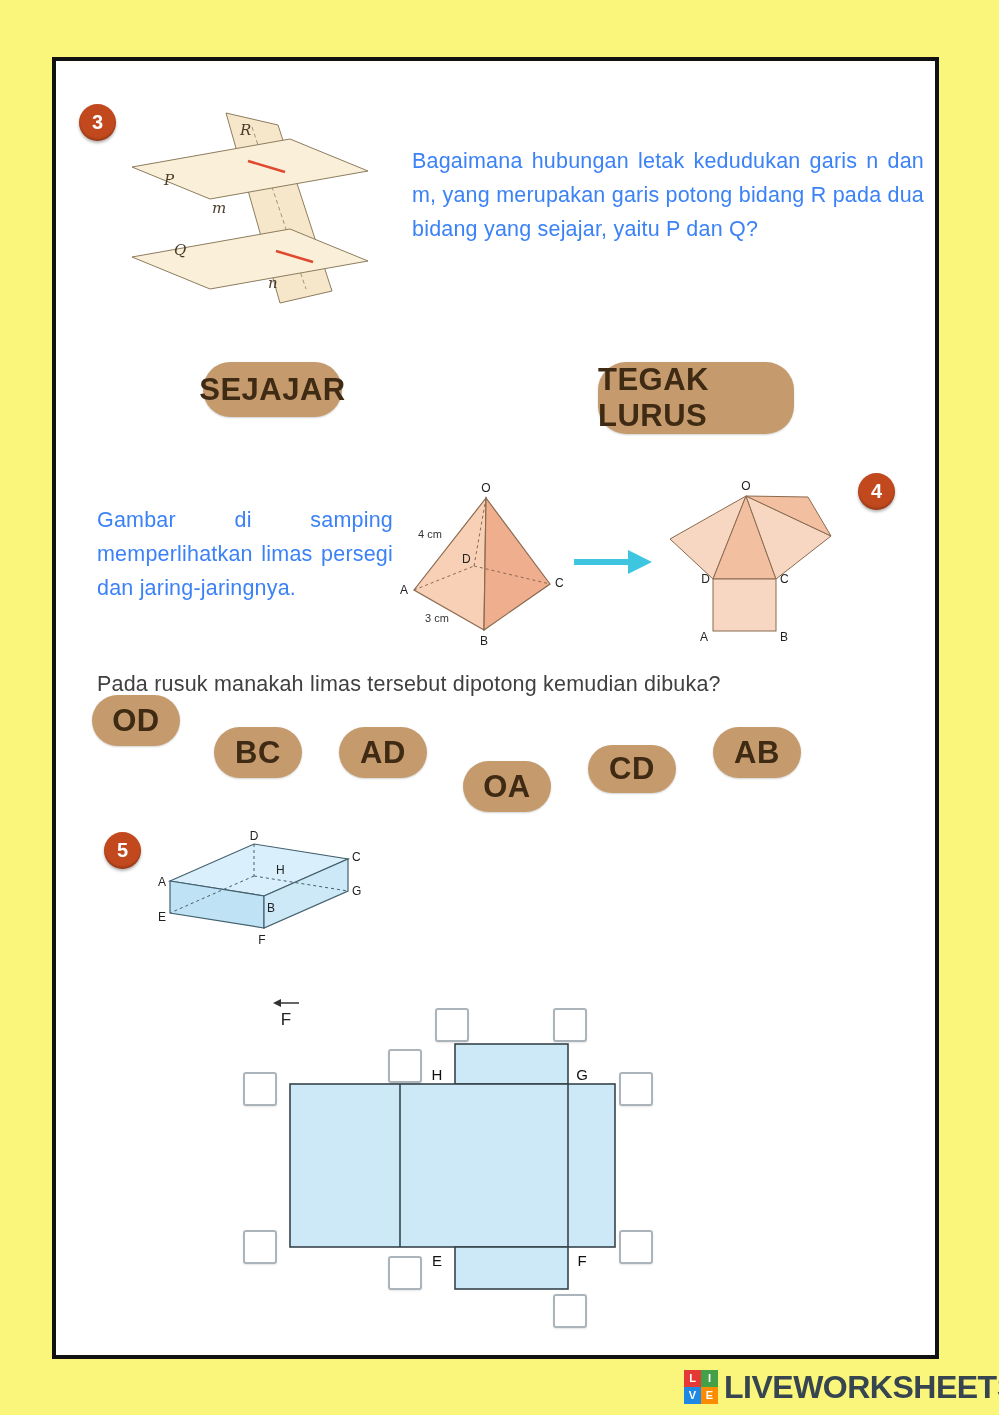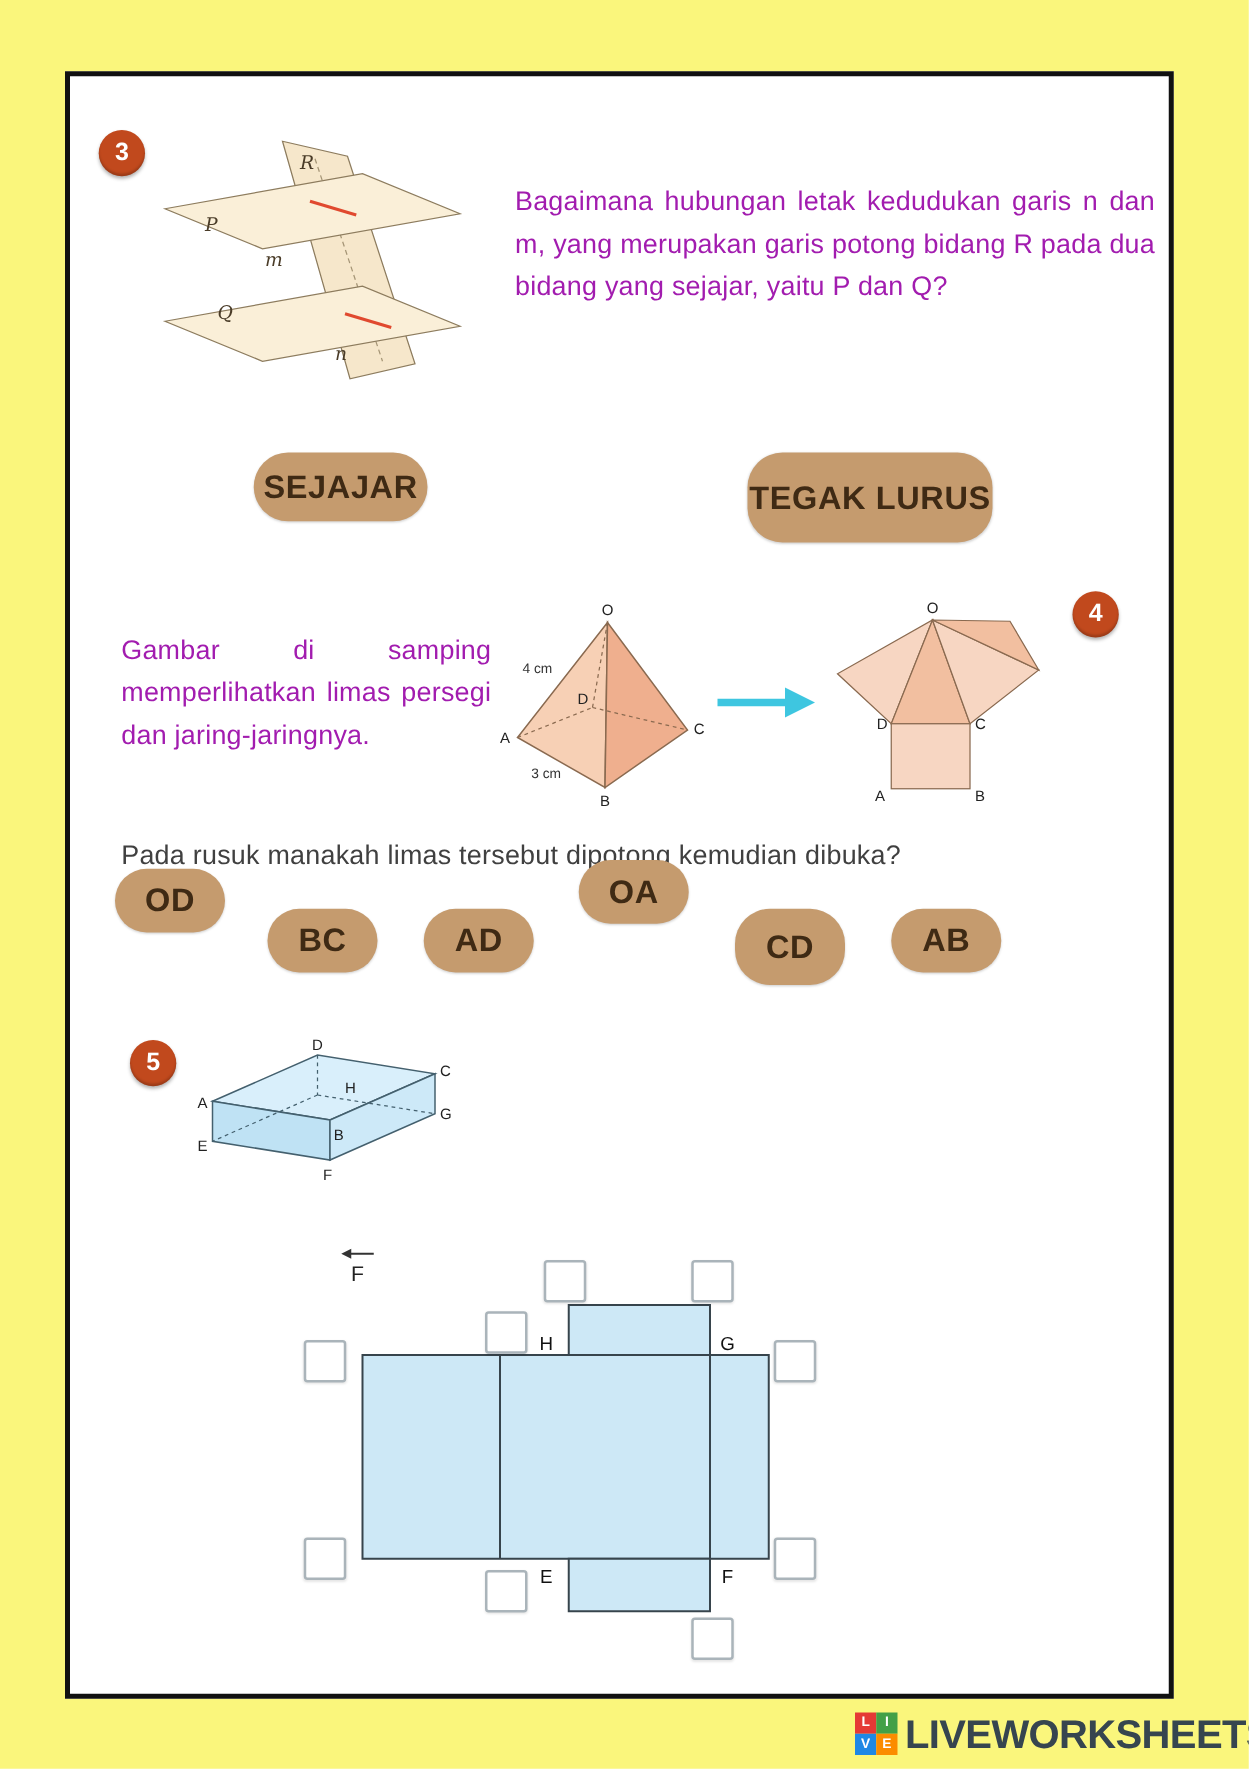--- a/index.html
+++ b/index.html
@@ -19,28 +19,28 @@
     background:#ffffff;border:4px solid #111;
   }
   .abs{position:absolute;}
   .badge{
     position:absolute;width:37px;height:37px;border-radius:50%;
     background:var(--badge-bg);color:#fff;font-weight:bold;font-size:20px;
     display:flex;align-items:center;justify-content:center;
     box-shadow:0 2px 3px rgba(0,0,0,.3), inset 0 -2px 2px rgba(0,0,0,.2);
   }
   .q-text{
-    position:absolute;font-size:21.5px;line-height:1.58;color:#a21caf;
+    position:absolute;font-size:21.5px;line-height:1.58;color:#3b82f6;
     text-align:justify;letter-spacing:.2px;
   }
   .q-line{position:absolute;font-size:21.5px;color:#404040;letter-spacing:.2px;}
   .pill{
     position:absolute;background:var(--pill-bg);color:var(--pill-text);
     border-radius:28px;display:flex;align-items:center;justify-content:center;
-    font-weight:bold;font-size:26px;letter-spacing:.5px;cursor:pointer;
+    font-weight:bold;font-size:31px;letter-spacing:.5px;cursor:pointer;
     box-shadow:0 1px 2px rgba(0,0,0,.18);
   }
   .answer-box{
     position:absolute;width:34px;height:34px;background:#fff;
     border:2px solid #aab4ba;border-radius:3px;
     box-shadow:0 1px 2px rgba(0,0,0,.10);cursor:text;
   }
   .drag-f{
     position:absolute;display:flex;flex-direction:column;align-items:center;
     width:36px;cursor:grab;
@@ -138,22 +138,22 @@
     <text class="diag-label" x="114" y="162">B</text>
   </svg>
 
   <div class="badge" style="left:802px;top:412px">4</div>
 
   <div class="q-line" style="left:41px;top:611px;width:780px">Pada rusuk manakah limas tersebut dipotong kemudian dibuka?</div>
 
   <div class="pill" style="left:36px;top:634px;width:88px;height:51px">OD</div>
   <div class="pill" style="left:158px;top:666px;width:88px;height:51px">BC</div>
   <div class="pill" style="left:283px;top:666px;width:88px;height:51px">AD</div>
-  <div class="pill" style="left:407px;top:627px;width:88px;height:51px">OA</div>
-  <div class="pill" style="left:532px;top:666px;width:88px;height:61px">CD</div>
+  <div class="pill" style="left:407px;top:700px;width:88px;height:51px">OA</div>
+  <div class="pill" style="left:532px;top:684px;width:88px;height:48px">CD</div>
   <div class="pill" style="left:657px;top:666px;width:88px;height:51px">AB</div>
 
   <div class="badge" style="left:48px;top:771px">5</div>
 
   <svg class="abs" style="left:100px;top:770px" width="212" height="130" viewBox="0 0 212 130">
     <g>
       <polygon points="14,50 98,13 192,28 108,65" fill="#D9EFFB" stroke="#44606e" stroke-width="1.2"></polygon>
       <polygon points="14,50 108,65 108,97 14,82" fill="#BFE2F4" stroke="#44606e" stroke-width="1.2"></polygon>
       <polygon points="108,65 192,28 192,60 108,97" fill="#CDE9F8" stroke="#44606e" stroke-width="1.2"></polygon>
       <line x1="98" y1="13" x2="98" y2="45" stroke="#44606e" stroke-width="1" stroke-dasharray="3,3"></line>

